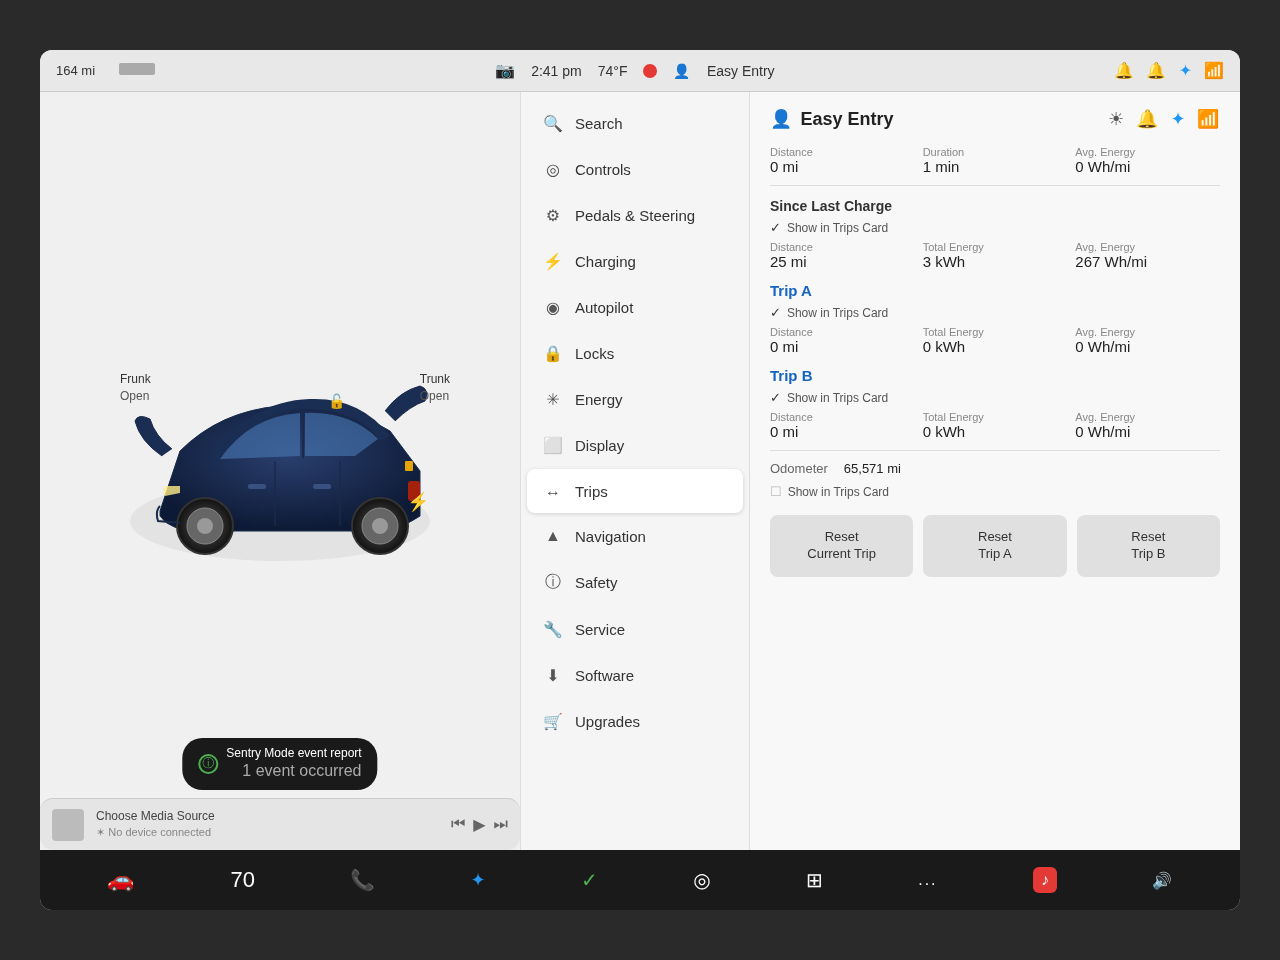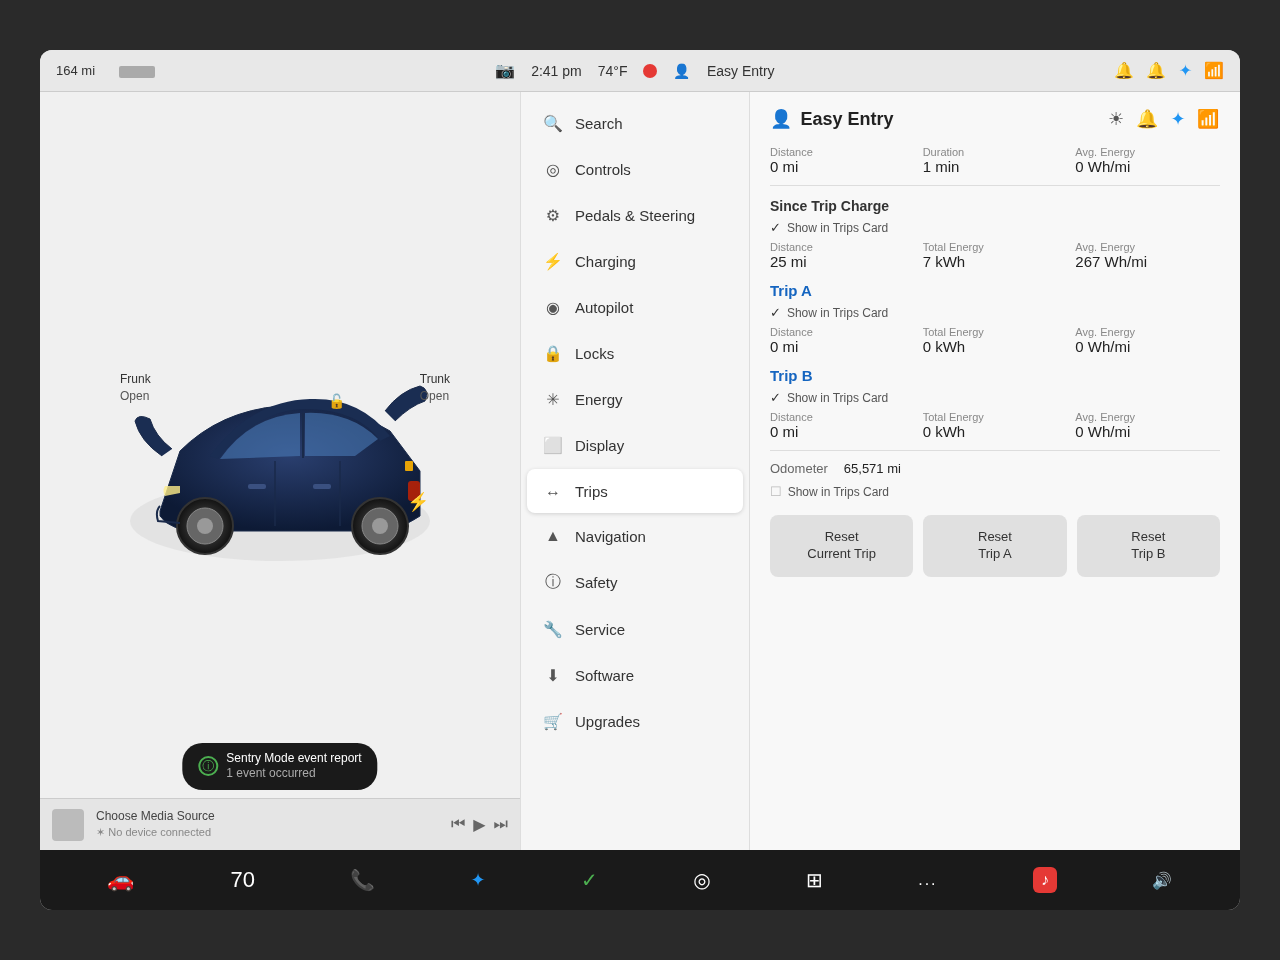--- a/index.html
+++ b/index.html
@@ -26,21 +26,21 @@
       background: #e8e8e8;
       height: 42px;
       display: flex;
       align-items: center;
       padding: 0 16px;
       border-bottom: 1px solid #ccc;
       justify-content: space-between;
     }
     .status-left {
       display: flex;
-      align-items: flex-end;
+      align-items: flex-start;
       gap: 24px;
       font-size: 13px;
       color: #333;
     }
     .battery-bar {
       width: 36px;
       height: 12px;
       background: #aaa;
       border-radius: 2px;
       display: inline-block;
@@ -128,34 +128,35 @@
       border: 2px solid #4caf50;
       border-radius: 50%;
       display: flex;
       align-items: center;
       justify-content: center;
       color: #4caf50;
       font-size: 12px;
       flex-shrink: 0;
     }
     .sentry-text { line-height: 1.3; }
-    .sentry-sub { font-size: 12px; color: #aaa; }
+    .sentry-sub { font-size: 16px; color: #aaa; margin-left: 16px; }
     
     .media-bar {
       position: absolute;
       bottom: 0;
       left: 0;
       right: 0;
       background: #e5e5e5;
       height: 52px;
       display: flex;
       align-items: center;
       padding: 0 12px;
       gap: 12px;
       border-top: 1px solid #ccc;
+      border-radius: 13px;
     }
     .media-icon { width: 32px; height: 32px; background: #bbb; border-radius: 4px; }
     .media-info { flex: 1; font-size: 11px; color: #555; line-height: 1.4; }
     .media-controls { display: flex; gap: 8px; color: #666; font-size: 16px; }
     
     .menu-panel {
       width: 230px;
       background: #f5f5f5;
       border-left: 1px solid #ddd;
       border-right: 1px solid #ddd;
@@ -489,33 +490,33 @@
           <div class="trip-stat">
             <div class="trip-stat-label">Avg. Energy</div>
             <div class="trip-stat-value">0 Wh/mi</div>
           </div>
         </div>
       </div>
 
       <hr class="divider">
 
       <div>
-        <div class="trip-section-title" style="color:#333;font-weight:600;font-size:14px;">Since Trip Charge</div>
+        <div class="trip-section-title" style="color:#333;font-weight:600;font-size:14px;">Since Last Charge</div>
         <div class="show-trips-row">
           <span class="check-icon">✓</span>
           <span>Show in Trips Card</span>
         </div>
         <div class="trip-row">
           <div class="trip-stat">
             <div class="trip-stat-label">Distance</div>
             <div class="trip-stat-value">25 mi</div>
           </div>
           <div class="trip-stat">
             <div class="trip-stat-label">Total Energy</div>
-            <div class="trip-stat-value">7 kWh</div>
+            <div class="trip-stat-value">3 kWh</div>
           </div>
           <div class="trip-stat">
             <div class="trip-stat-label">Avg. Energy</div>
             <div class="trip-stat-value">267 Wh/mi</div>
           </div>
         </div>
       </div>
 
       <div style="margin-top:8px;">
         <div class="trip-section-title">Trip A</div>

